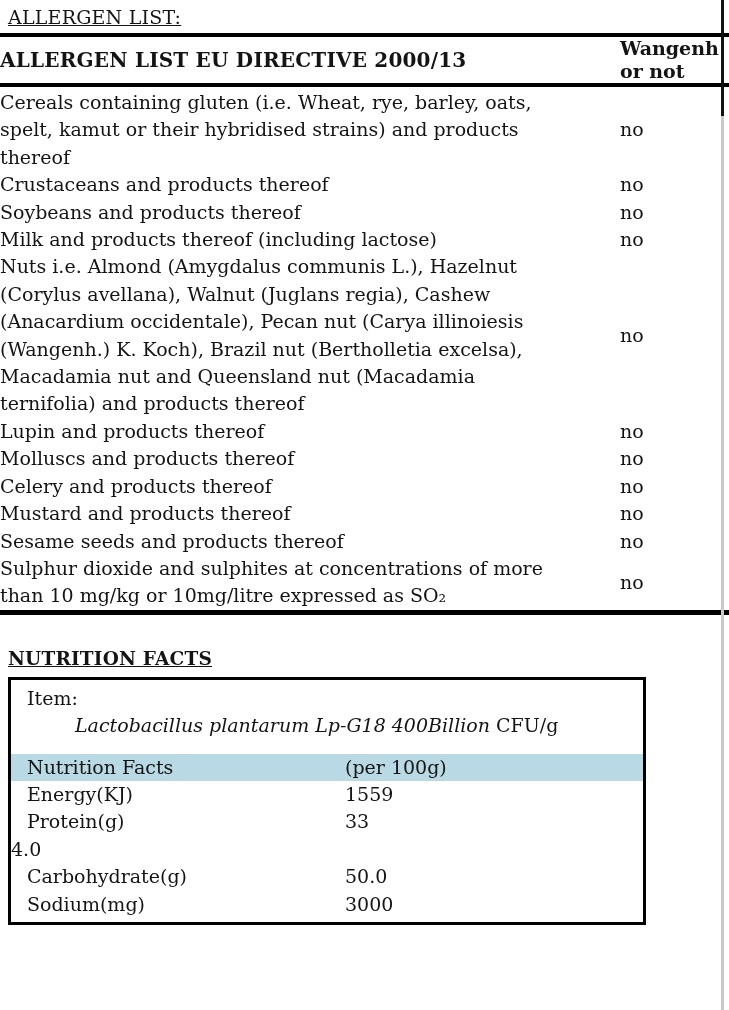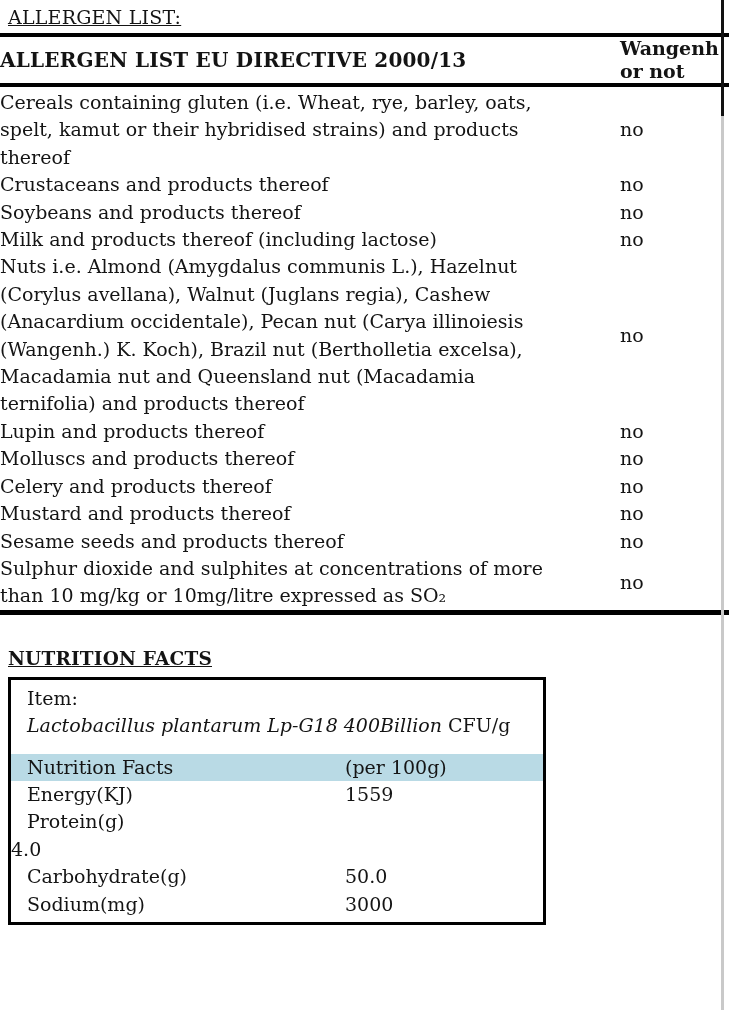--- a/index.html
+++ b/index.html
@@ -58,27 +58,27 @@
   
   .nutrition-title {
     margin: 31px 0 6px 8px;
     font-size: 18.5px; font-weight: bold;
     line-height: 25px;
     text-decoration: underline;
     letter-spacing: .2px;
   }
   .nutrition-box {
     margin-left: 8px;
-    width: 538px;
+    width: 638px;
     height: 248px;
     border: 3px solid #000;
     overflow: hidden;
   }
   .item-block { padding: 5px 0 0 16px; font-size: 19px; line-height: 27.5px; }
-  .item-name .latin { font-style: italic; }
+  .item-name .latin { font-style: italic; margin-left: 48px; }
   .spacer { height: 14px; }
   .nt-header {
     display: flex;
     height: 27px;
     line-height: 27px;
     font-size: 19px;
   }
   .nt-row { display: flex; font-size: 19px; line-height: 27.5px; }
   .nt-col-label { flex: 0 0 334px; padding-left: 16px; }
   .nt-col-value { flex: 1 1 auto; }
@@ -169,20 +169,21 @@
   <div class="nt-header" style="background: rgb(185, 218, 229);">
     <div class="nt-col-label">Nutrition Facts</div>
     <div class="nt-col-value">(per 100g)</div>
   </div>
   <div class="nt-row">
     <div class="nt-col-label">Energy(KJ)</div>
     <div class="nt-col-value">1559</div>
   </div>
   <div class="nt-row">
     <div class="nt-col-label">Protein(g)</div>
+    <div class="nt-col-value">33</div>
   </div>
   <div class="nt-row">
     <div class="nt-col-value">4.0</div>
   </div>
   <div class="nt-row">
     <div class="nt-col-label">Carbohydrate(g)</div>
     <div class="nt-col-value">50.0</div>
   </div>
   <div class="nt-row">
     <div class="nt-col-label">Sodium(mg)</div>

